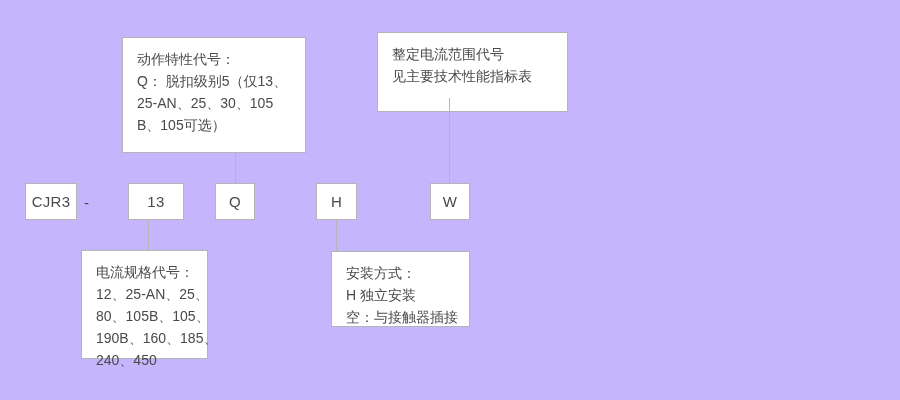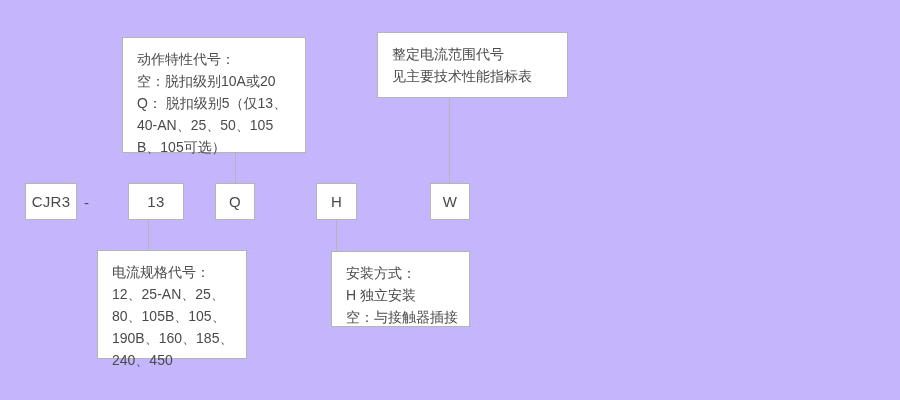--- a/index.html
+++ b/index.html
@@ -54,27 +54,26 @@
     line-height: 1;
   }
 </style>
 </head>
 <body>
 
 <div id="canvas">
 
   <div class="box note-box" style="left:122px; top:37px; width:184px; height:116px;">
     <div class="note-line">动作特性代号：</div>
-    <div class="note-line">空：脱扣级别10A或20</div>
     <div class="note-line">Q： 脱扣级别5（仅13、</div>
-    <div class="note-line">40-AN、25、50、105</div>
+    <div class="note-line">25-AN、25、30、105</div>
     <div class="note-line">B、105可选）</div>
   </div>
 
-  <div class="box note-box" style="left:377px; top:32px; width:191px; height:66px;">
+  <div class="box note-box" style="left:377px; top:32px; width:191px; height:80px;">
     <div class="note-line">整定电流范围代号</div>
     <div class="note-line">见主要技术性能指标表</div>
   </div>
 
   <div class="connector v-line" style="left:235px; top:153px; height:30px;"></div>
 
   <div class="connector v-line" style="left:449px; top:98px; height:85px;"></div>
 
   <div class="box code-box" style="left:25px; top:183px; width:52px; height:37px;">
     <span>CJR3</span>
@@ -95,21 +94,21 @@
   </div>
 
   <div class="box code-box" style="left:430px; top:183px; width:40px; height:37px;">
     <span>W</span>
   </div>
 
   <div class="connector v-line" style="left:148px; top:220px; height:30px;"></div>
 
   <div class="connector v-line" style="left:336px; top:220px; height:31px;"></div>
 
-  <div class="box note-box" style="left:97px; top:250px; width:150px; height:109px;">
+  <div class="box note-box" style="left:81px; top:250px; width:127px; height:109px;">
     <div class="note-line">电流规格代号：</div>
     <div class="note-line">12、25-AN、25、</div>
     <div class="note-line">80、105B、105、</div>
     <div class="note-line">190B、160、185、</div>
     <div class="note-line">240、450</div>
   </div>
 
   <div class="box note-box" style="left:331px; top:251px; width:139px; height:76px;">
     <div class="note-line">安装方式：</div>
     <div class="note-line">H   独立安装</div>

